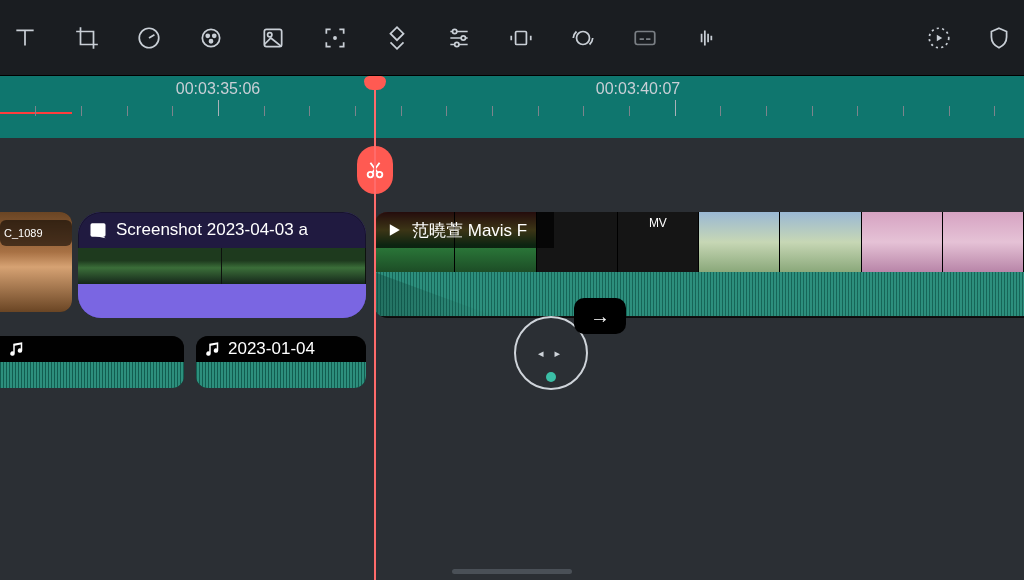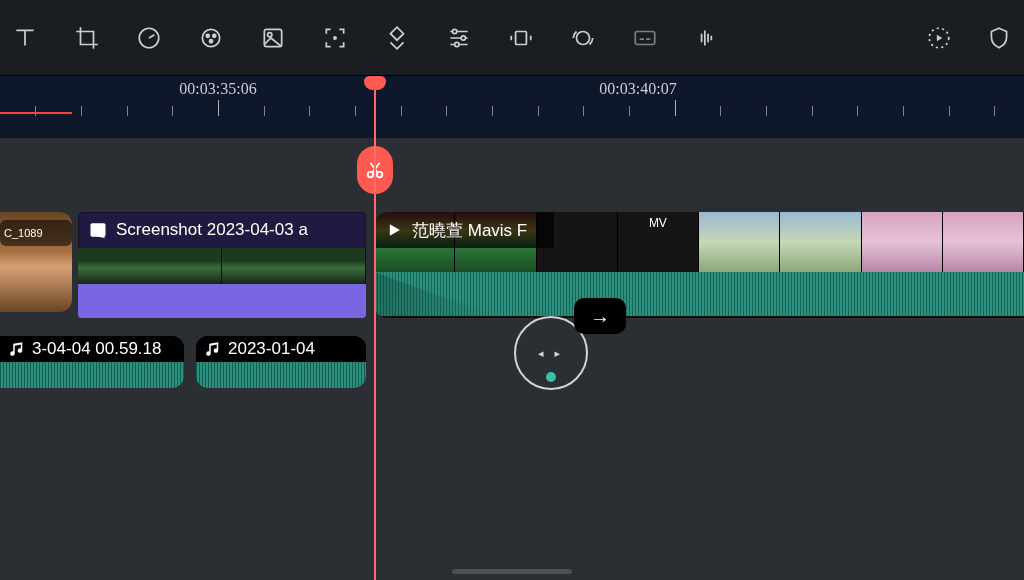--- a/index.html
+++ b/index.html
@@ -19,21 +19,21 @@
     display: flex; align-items: center; justify-content: center;
     color: #c9cfd6; cursor: pointer;
   }
   .tool-btn svg { width: 26px; height: 26px; stroke: currentColor; fill: none; stroke-width: 1.6; }
   .tool-right { display: flex; align-items: center; gap: 30px; margin-left: auto; }
 
   
   .timeline-wrapper { position: relative; height: calc(100% - 76px); background: #2b2f34; overflow: hidden; }
 
   
-  .ruler { position: relative; height: 62px; background: #0f172a; font-family: Liberation Serif, serif; }
+  .ruler { position: relative; height: 62px; background: #0f766e; }
   .ruler-red { position: absolute; left: 0; top: 36px; height: 2px; background: #ff3d3d; width: 72px; }
   .ruler .tick { position: absolute; top: 30px; width: 1px; height: 10px; background: #7d848c; }
   .ruler .tick.major { height: 16px; top: 24px; background: #aab1b8; }
   .ruler .label { position: absolute; top: 4px; color: #c9cfd6; font-size: 16px; transform: translateX(-50%); white-space: nowrap; }
 
   
   .playhead {
     position: absolute; top: 0; bottom: 0; width: 2px;
     background: #ff6b6b; z-index: 50; pointer-events: none;
   }
@@ -52,21 +52,21 @@
     transform: translateX(-50%); z-index: 46; cursor: pointer;
   }
   .split-handle svg { width: 22px; height: 22px; stroke: #fff; fill: none; stroke-width: 2; }
 
   
   .tracks { position: relative; margin-top: 74px; }
 
   
   .clip {
     position: absolute;
-    border-radius: 4px;
+    border-radius: 23px;
     overflow: hidden;
     display: flex; flex-direction: column;
     box-shadow: inset 0 0 0 1px rgba(0,0,0,0.3);
   }
   .clip-header {
     height: 36px; display: flex; align-items: center; gap: 8px;
     padding: 0 10px; color: #fff; font-size: 17px; font-weight: 500;
     background: rgba(0,0,0,0.55);
     white-space: nowrap; overflow: hidden;
   }
@@ -328,21 +328,20 @@
         <div class="fade"></div>
         <div class="mini-wave"></div>
       </div>
     </div>
 
     <div class="aclip aclip1">
       <div class="ahdr">
         <svg viewBox="0 0 24 24">
             <path d="M9 18a3 3 0 1 1-2-2.8V5l12-2v11a3 3 0 1 1-2-2.8V6L9 7.6z"></path>
           </svg>
-        <span>3-04-04 00.59.18</span>
       </div>
       <div class="awave">
           <div class="mini-wave"></div>
         </div>
     </div>
 
     <div class="aclip aclip2">
       <div class="ahdr">
         <svg viewBox="0 0 24 24">
             <path d="M9 18a3 3 0 1 1-2-2.8V5l12-2v11a3 3 0 1 1-2-2.8V6L9 7.6z"></path>

